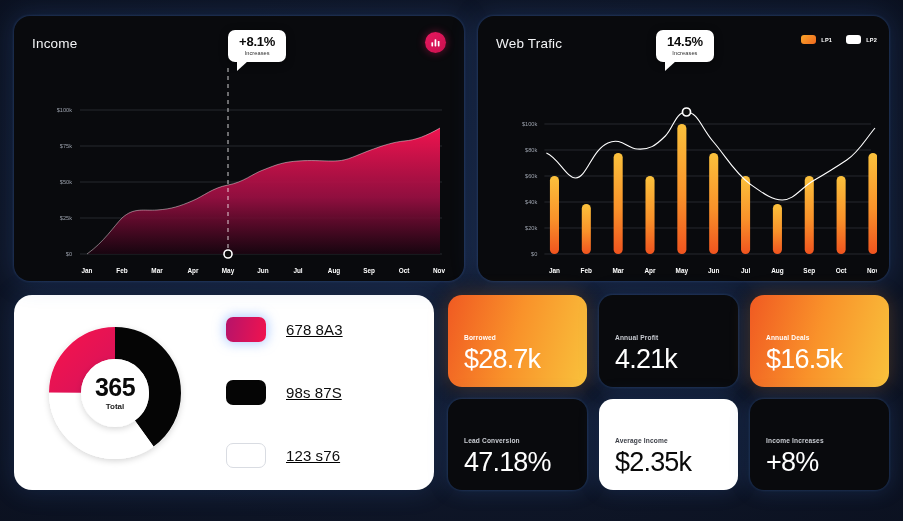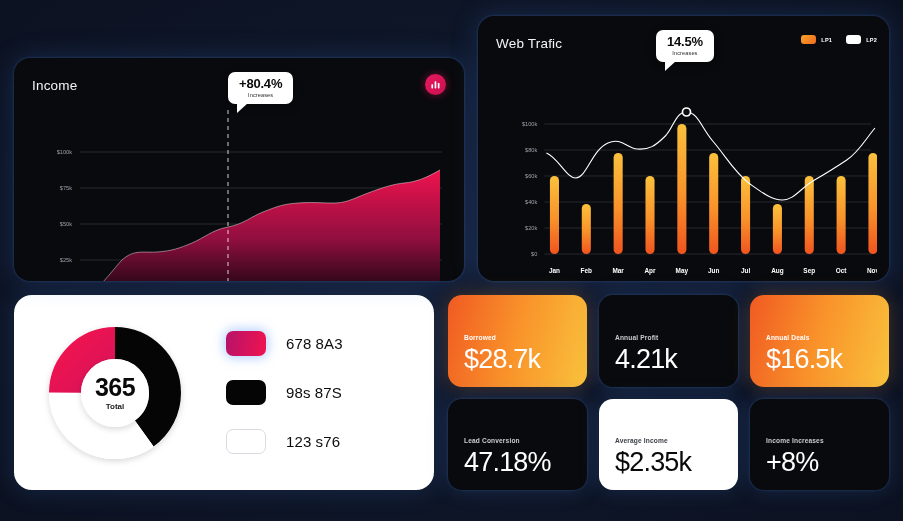--- a/index.html
+++ b/index.html
@@ -22,21 +22,21 @@
     position: relative;
     overflow: hidden;
   }
   .card-dark {
     background: #090a0d;
     box-shadow: 0 0 26px 2px rgba(60,110,190,.22), 0 0 2px 1px rgba(90,140,220,.18);
   }
 
   
   .top-row { display: flex; gap: 14px; height: 265px; }
-  .panel-income { width: 450px; flex: none; padding: 16px 18px 10px 18px; margin-top: 42px; }
+  .panel-income { width: 450px; flex: none; padding: 16px 18px 10px 18px; }
   .panel-traffic { flex: 1; padding: 16px 12px 10px 18px; }
 
   .panel-head {
     display: flex; align-items: flex-start; justify-content: space-between;
     position: relative; height: 34px;
   }
   .panel-title {
     color: #f3f4f6; font-size: 13.5px; font-weight: 400; letter-spacing: .2px;
     padding-top: 4px;
   }
@@ -97,21 +97,21 @@
   }
   .donut-holder { position: relative; width: 150px; height: 150px; flex: none; }
   .donut-holder svg { display: block; }
   .donut-center {
     position: absolute; left: 50%; top: 50%; transform: translate(-50%,-50%);
     text-align: center; width: 70px;
   }
   .donut-num { font-size: 25px; font-weight: bold; color: #0a0a0a; line-height: 1; letter-spacing: -.5px; }
   .donut-cap { font-size: 8px; font-weight: bold; color: #1a1a1a; margin-top: 2px; }
 
-  .donut-legend { margin-left: 36px; display: flex; flex-direction: column; gap: 24px; }
+  .donut-legend { margin-left: 36px; display: flex; flex-direction: column; gap: 38px; text-decoration: underline; }
   .dl-row { display: flex; align-items: center; gap: 20px; }
   .dl-sw { width: 40px; height: 25px; border-radius: 7px; flex: none; }
   .dl-sw.pink { background: linear-gradient(100deg, #b6136a 0%, #f0134f 100%); box-shadow: 0 0 11px 2px rgba(120,170,255,.55); }
   .dl-sw.black { background: #050505; }
   .dl-sw.white { background: #ffffff; border: 1.2px solid #d9dce2; }
   .dl-txt { font-size: 15px; color: #0d0d0d; font-weight: 500; letter-spacing: .1px; }
 
   
   .stat-grid {
     flex: 1;
@@ -151,21 +151,21 @@
 
 <div class="page">
 
   <div class="top-row">
 
     <div class="card card-dark panel-income">
       <div class="panel-head">
         <div class="panel-title">Income</div>
 
         <div class="bubble" style="left:196px; top:-2px;">
-          <div class="bubble-val">+80.4%</div>
+          <div class="bubble-val">+8.1%</div>
           <div class="bubble-sub">Increases</div>
         </div>
 
         <div class="icon-btn">
           <span>
             <svg width="11" height="11" viewBox="0 0 11 11">
               <rect x="1.4" y="5.2" width="1.7" height="4.2" rx=".6" fill="#fff"></rect>
               <rect x="4.6" y="2.2" width="1.7" height="7.2" rx=".6" fill="#fff"></rect>
               <rect x="7.8" y="4.0" width="1.7" height="5.4" rx=".6" fill="#fff"></rect>
             </svg>

